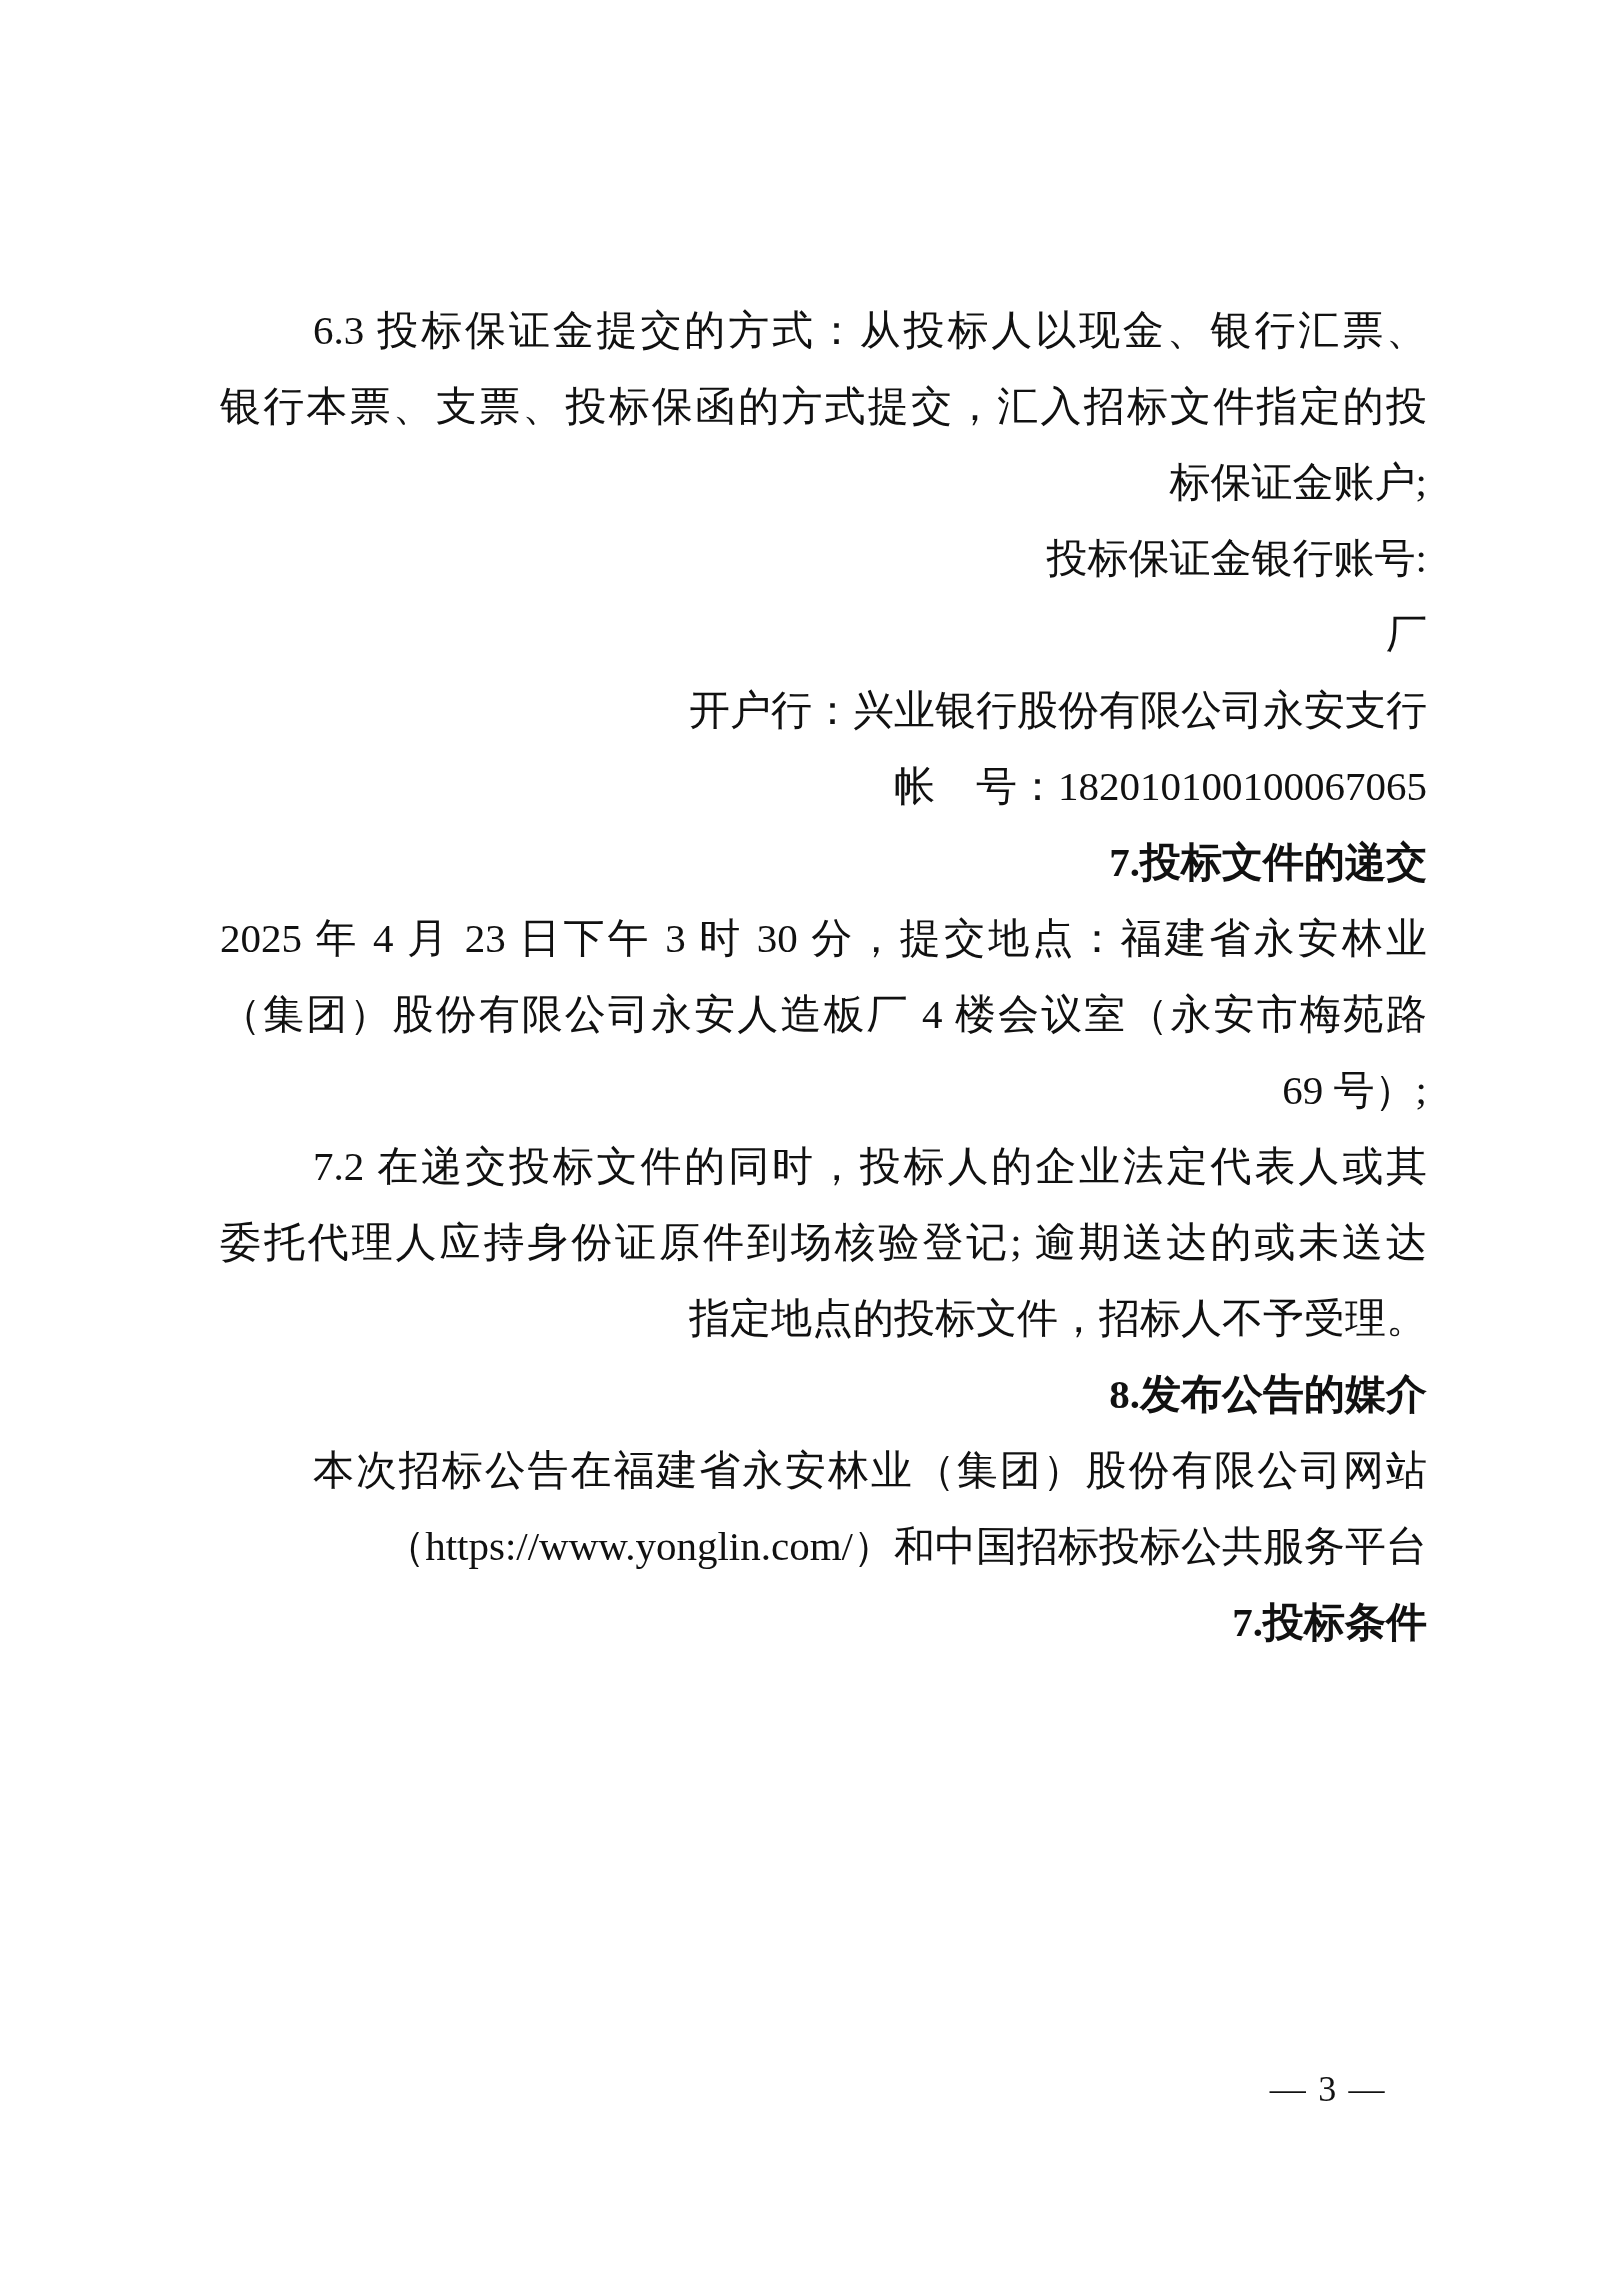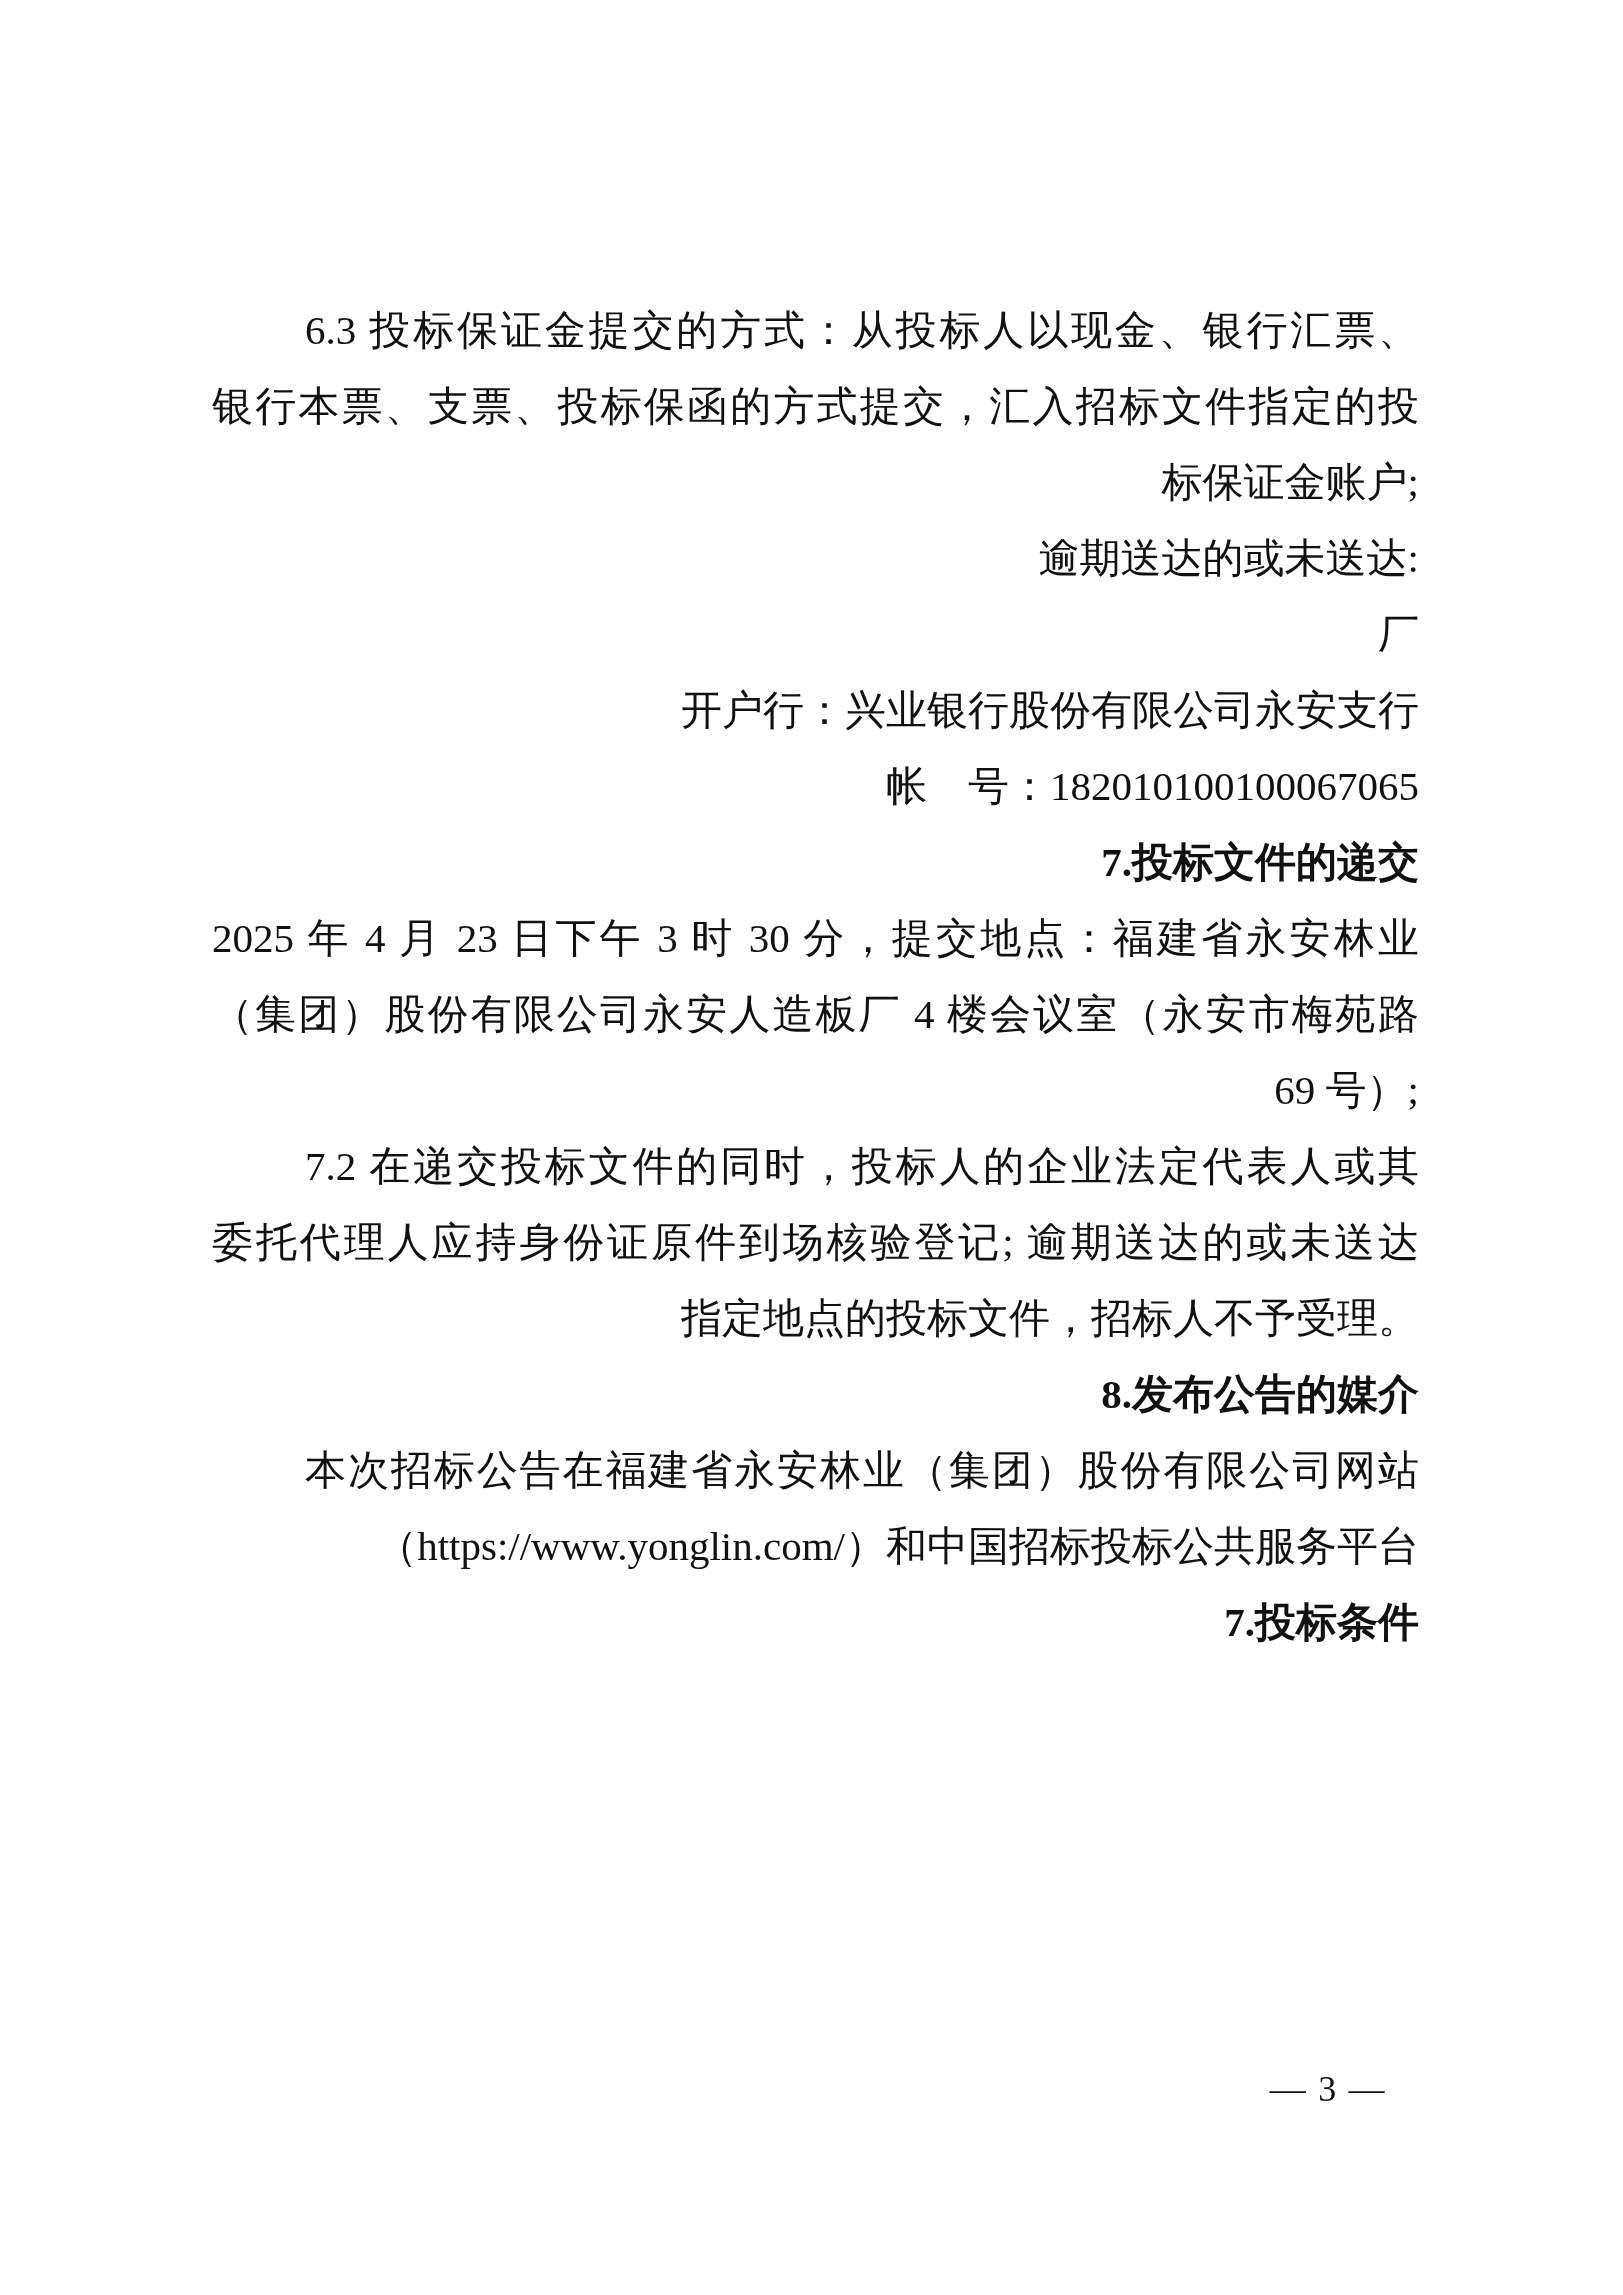--- a/index.html
+++ b/index.html
@@ -12,21 +12,21 @@
     position: relative;
     width: 1623px;
     height: 2295px;
     background: #ffffff;
     color: #111111;
     font-family: "Liberation Serif", "DejaVu Serif", serif;
     overflow: hidden;
   }
   .content {
     position: absolute;
-    left: 212px;
+    left: 220px;
     top: 292px;
     width: 1207px;
     font-size: 41px;
     line-height: 76px;
   }
   .line {
     height: 76px;
     text-align: right;
   }
   .indent { text-indent: 93px; }
@@ -47,21 +47,21 @@
   }
 </style>
 </head>
 <body>
 
 <main class="page">
   <section class="content">
     <div class="line indent fill">6.3 投标保证金提交的方式：从投标人以现金、银行汇票、</div>
     <div class="line fill">银行本票、支票、投标保函的方式提交，汇入招标文件指定的投</div>
     <div class="line">标保证金账户;</div>
-    <div class="line indent">逾期送达的或未送达:</div>
+    <div class="line indent">投标保证金银行账号:</div>
     <div class="line">厂</div>
     <div class="line indent">开户行：兴业银行股份有限公司永安支行</div>
     <div class="line indent">帐　号：182010100100067065</div>
     <div class="line indent bold">7.投标文件的递交</div>
     <div class="line fill">2025 年 4 月 23 日下午 3 时 30 分，提交地点：福建省永安林业</div>
     <div class="line fill">（集团）股份有限公司永安人造板厂 4 楼会议室（永安市梅苑路</div>
     <div class="line">69 号）;</div>
     <div class="line indent fill">7.2 在递交投标文件的同时，投标人的企业法定代表人或其</div>
     <div class="line fill">委托代理人应持身份证原件到场核验登记; 逾期送达的或未送达</div>
     <div class="line">指定地点的投标文件，招标人不予受理。</div>

